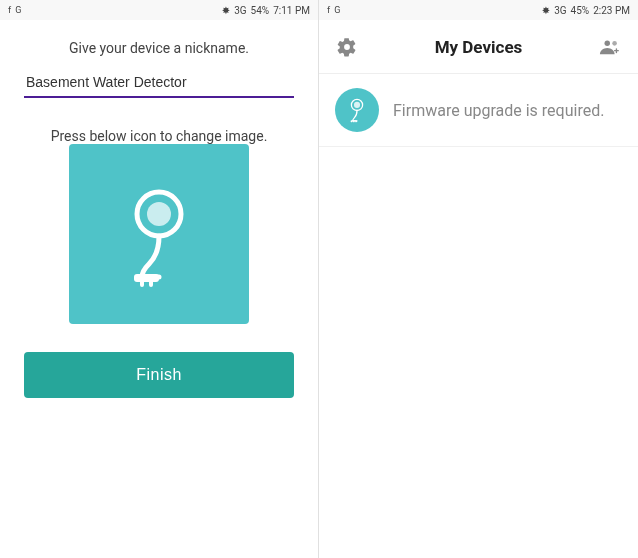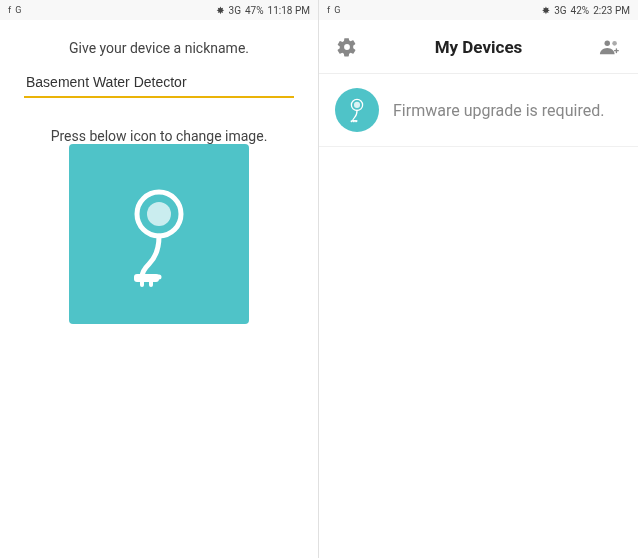--- a/index.html
+++ b/index.html
@@ -67,21 +67,21 @@
 
     .nickname-label {
       font-size: 14px;
       color: #444;
       margin-bottom: 14px;
       text-align: center;
     }
 
     .nickname-input-wrapper {
       width: 100%;
-      border-bottom: 2px solid #eab308;
+      border-bottom: 2px solid #4c1d95;
       margin-bottom: 30px;
     }
 
     .nickname-input {
       width: 100%;
       border: none;
       outline: none;
       font-size: 14px;
       color: #333;
       background: transparent;
@@ -232,22 +232,22 @@
 <div class="left-panel">
 
   <div class="left-status-bar">
     <span class="left-status-icons">
       <span>f</span>
       <span>G</span>
     </span>
     <span style="display:flex;gap:4px;align-items:center;">
       <span>✸</span>
       <span>3G</span>
-      <span>47%</span>
-      <span>11:18 PM</span>
+      <span>54%</span>
+      <span>7:11 PM</span>
     </span>
   </div>
 
 
   <div class="left-content">
     <p class="nickname-label">Give your device a nickname.</p>
 
     <div class="nickname-input-wrapper">
       <input class="nickname-input" type="text" placeholder="Basement Water Detector" value="Basement Water Detector" style="">
     </div>
@@ -262,34 +262,35 @@
 
         <path d="M55 57 Q55 75 45 85 Q38 92 38 98 L55 98" stroke="white" stroke-width="5" fill="none" stroke-linecap="round"></path>
 
         <rect x="30" y="95" width="25" height="8" rx="3" fill="white"></rect>
 
         <rect x="36" y="100" width="4" height="8" rx="2" fill="white"></rect>
         <rect x="45" y="100" width="4" height="8" rx="2" fill="white"></rect>
       </svg>
     </div>
 
+    <button class="finish-btn">Finish</button>
   </div>
 </div>
 
 <div class="right-panel">
 
   <div class="right-status-bar">
     <span class="right-status-icons">
       <span>f</span>
       <span>G</span>
     </span>
     <span style="display:flex;gap:4px;align-items:center;">
       <span>✸</span>
       <span>3G</span>
-      <span>42%</span>
+      <span>45%</span>
       <span>2:23 PM</span>
     </span>
   </div>
 
   <div class="right-header">
     <div class="gear-icon">
       <svg width="20" height="20" viewBox="0 0 24 24" fill="#888" xmlns="http://www.w3.org/2000/svg">
         <path d="M12 15.5A3.5 3.5 0 0 1 8.5 12 3.5 3.5 0 0 1 12 8.5a3.5 3.5 0 0 1 3.5 3.5 3.5 3.5 0 0 1-3.5 3.5m7.43-2.92c.04-.34.07-.69.07-1.08s-.03-.74-.07-1.08l2.32-1.82c.21-.16.27-.45.13-.69l-2.2-3.81c-.13-.24-.42-.33-.66-.24l-2.74 1.1c-.57-.44-1.18-.81-1.85-1.09L14.27 2.1c-.04-.27-.28-.46-.55-.46h-4.4c-.27 0-.51.19-.55.46L8.37 4.87C7.7 5.15 7.09 5.52 6.52 5.96l-2.74-1.1c-.24-.09-.53 0-.66.24L.92 8.91c-.14.24-.07.53.13.69l2.32 1.82c-.04.34-.07.7-.07 1.08s.03.74.07 1.08L.93 15.4c-.21.16-.27.45-.13.69l2.2 3.81c.13.24.42.33.66.24l2.74-1.1c.57.44 1.18.81 1.85 1.09l.4 2.77c.04.27.28.46.55.46h4.4c.27 0 .51-.19.55-.46l.4-2.77c.67-.28 1.28-.65 1.85-1.09l2.74 1.1c.24.09.53 0 .66-.24l2.2-3.81c.14-.24.07-.53-.13-.69l-2.32-1.82z"></path>
       </svg>
     </div>

